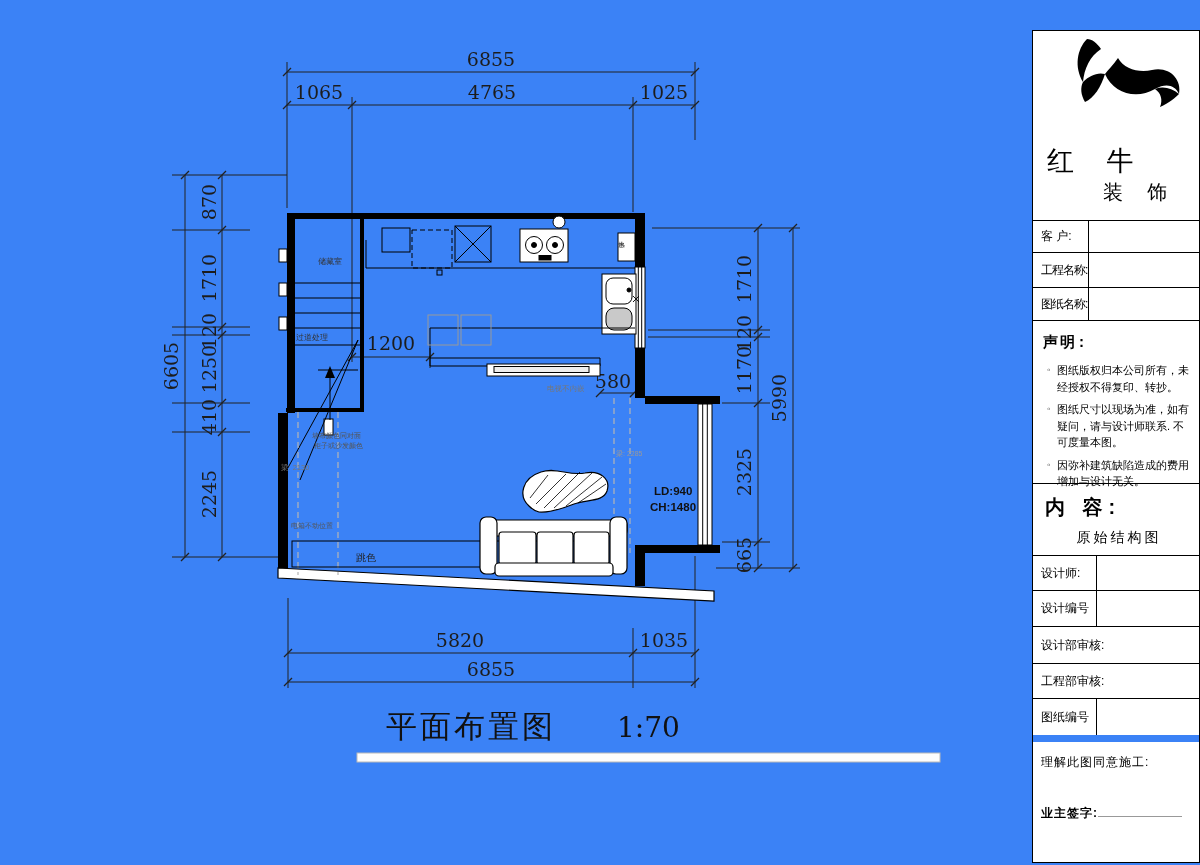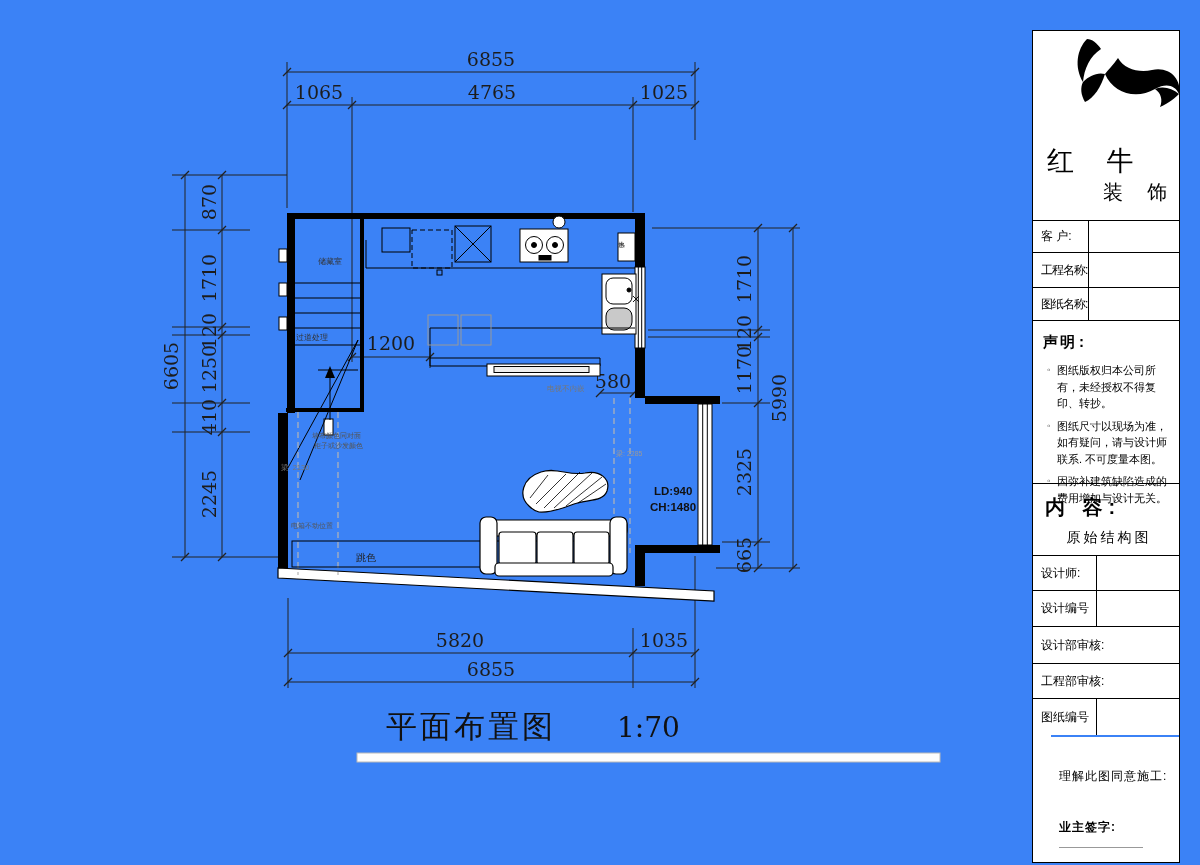--- a/index.html
+++ b/index.html
@@ -10,42 +10,42 @@
   .lblS{font-family:"Liberation Sans",sans-serif;font-size:8px;fill:#333;}
   .lblG{font-family:"Liberation Sans",sans-serif;font-size:7.5px;fill:#777;}
   .lblG2{font-family:"Liberation Sans",sans-serif;font-size:7px;fill:#555;}
   .lblBeam{font-family:"Liberation Sans",sans-serif;font-size:7px;fill:#999;}
   .lblW{font-family:"Liberation Sans",sans-serif;font-size:11.5px;font-weight:bold;fill:#111;}
   .accent{font-family:"Liberation Sans",sans-serif;font-size:10px;fill:#222;}
   .planTitle{font-family:"DejaVu Serif",serif;font-size:31px;fill:#111;letter-spacing:3px;}
   .planScale{font-family:"DejaVu Serif",serif;font-size:28px;fill:#111;}
 
   
-  #sidebar{position:absolute;left:1032px;top:30px;width:148px;height:833px;
+  #sidebar{position:absolute;left:1032px;top:30px;width:168px;height:833px;
            border:1px solid #000;background:#fff;box-sizing:border-box;}
   .tb-logo{position:relative;height:189px;box-sizing:border-box;}
   .brand1{position:absolute;left:14px;top:112px;font-size:27px;letter-spacing:12px;
           font-family:"DejaVu Serif",serif;color:#000;white-space:nowrap;}
   .brand2{position:absolute;left:70px;top:148px;font-size:20px;letter-spacing:9px;
           font-family:"DejaVu Serif",serif;color:#000;white-space:nowrap;}
   .tb-row{display:flex;border-top:1px solid #000;box-sizing:border-box;align-items:center;}
   .tb-label{font-size:12px;padding-left:8px;box-sizing:border-box;white-space:nowrap;
             display:flex;align-items:center;height:100%;}
   .hasdiv{border-right:1px solid #000;text-align:right;}
   .w56{width:56px;} .w64{width:64px;}
   .tb-value{flex:1;height:100%;}
   .tb-stmt{border-top:1px solid #000;box-sizing:border-box;padding:12px 6px 0 10px;}
   .stmt-title{font-size:15px;font-weight:bold;margin-bottom:10px;letter-spacing:2px;font-family:Liberation Mono, monospace;}
   .tb-stmt ul{margin:0;padding:0 0 0 4px;list-style:none;}
   .tb-stmt li{font-size:11px;line-height:1.5;margin-bottom:6px;position:relative;padding-left:10px;}
   .tb-stmt li::before{content:"◦";position:absolute;left:0;top:0;font-size:10px;color:#444;}
   .tb-content{border-top:1px solid #000;box-sizing:border-box;padding:10px 6px 0 12px;}
   .content-title{font-size:20px;letter-spacing:6px;font-weight:bold;}
   .content-value{font-size:14px;letter-spacing:3px;margin-top:8px;text-align:center;}
-  .tb-sign{border-top:2px solid #3b82f6;box-sizing:border-box;padding:31px 6px 0 8px;margin-left:18px;}
+  .tb-sign{border-top:7px solid #3b82f6;box-sizing:border-box;padding:12px 6px 0 8px;}
   .sign-agree{font-size:12px;letter-spacing:1px;}
   .sign-owner{font-size:12px;margin-top:34px;letter-spacing:1px;font-weight:bold;}
   .sign-line{display:inline-block;width:84px;border-bottom:1px solid #999;height:0.9em;}
 </style>
 </head>
 <body>
 
 <div id="page">
 
   

